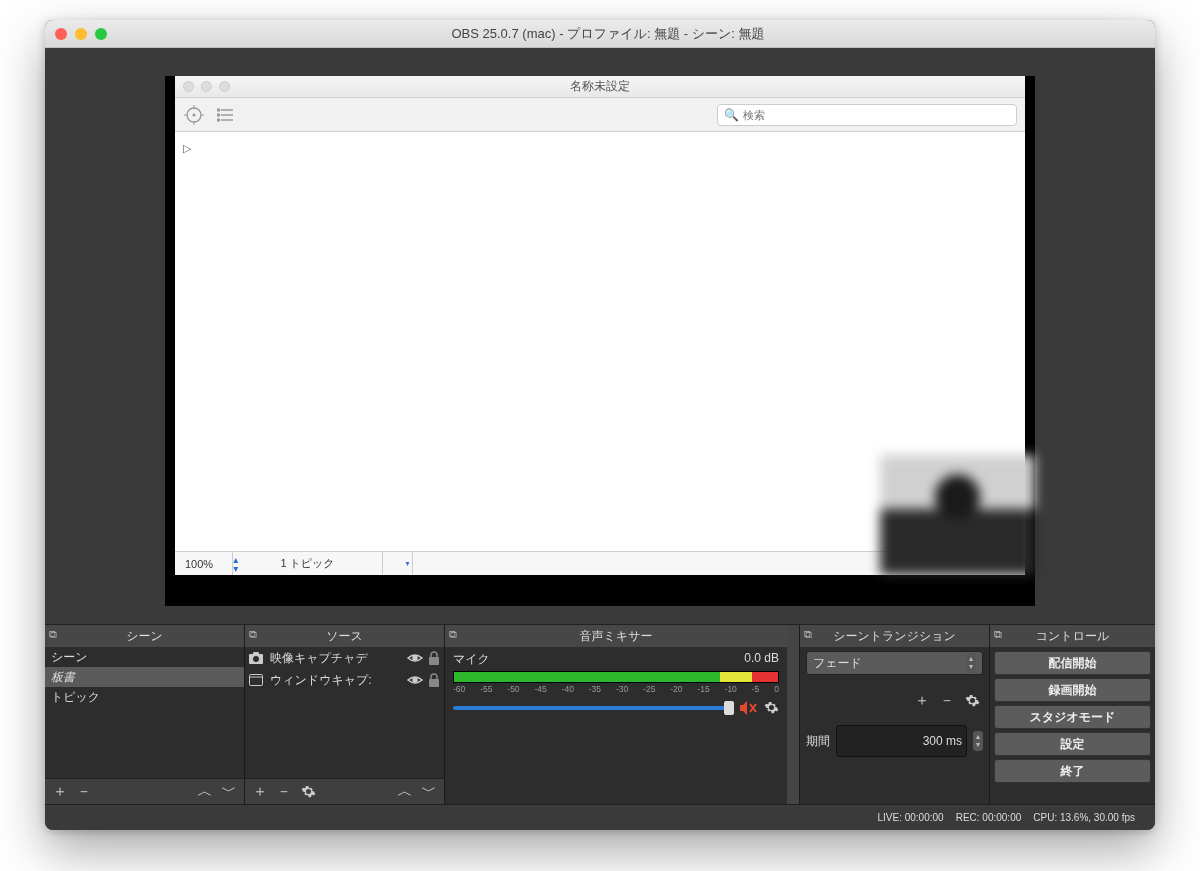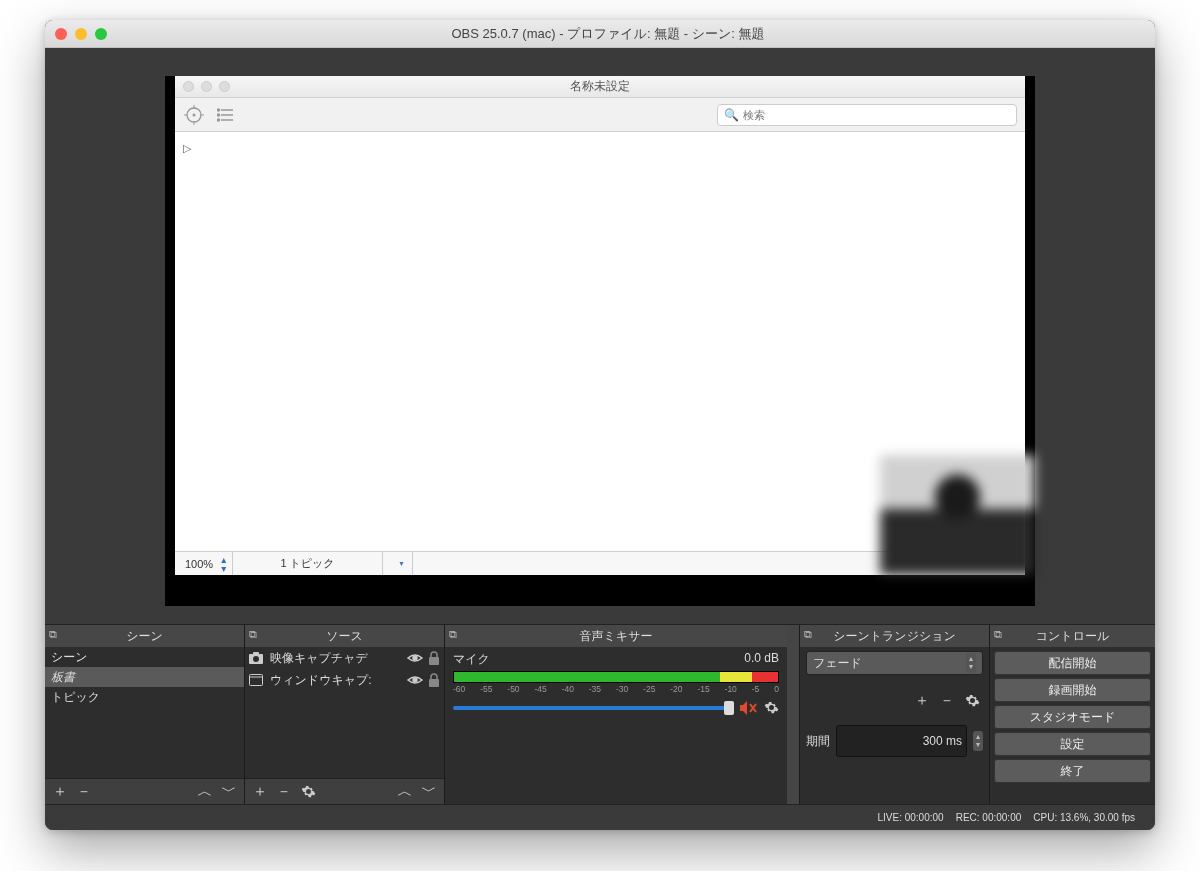--- a/index.html
+++ b/index.html
@@ -18,21 +18,21 @@
 .inner-traffic { display:flex; gap:7px; }
 .inner-dot { width:11px; height:11px; border-radius:50%; background:#ddd; border:1px solid #ccc; }
 .inner-title { position:absolute; left:0; right:0; text-align:center; font-size:12px; color:#555; }
 .inner-toolbar { height:34px; background:#f1f1f1; border-bottom:1px solid #d0d0d0; display:flex; align-items:center; padding:0 8px; gap:10px; }
 .tb-icon { width:22px;height:22px;display:flex;align-items:center;justify-content:center;color:#888;}
 .search-box { margin-left:auto; width:300px; height:22px; background:#fff; border:1px solid #ccc; border-radius:4px; display:flex; align-items:center; padding:0 6px; gap:4px; }
 .search-box input { border:none; outline:none; flex:1; font-size:11px; background:transparent; }
 .inner-body { flex:1; background:#fff; position:relative; padding:6px 8px;}
 .tri { font-size:11px; color:#555;}
 .inner-footer { height:24px; background:#f7f7f7; border-top:1px solid #d0d0d0; display:flex; align-items:center; font-size:11px; color:#333; }
-.footer-cell { border-right:1px solid #ccc; padding:0 10px; height:100%; display:flex; align-items:center; gap:8px; }
+.footer-cell { border-right:1px solid #ccc; padding:0 10px; height:100%; display:flex; align-items:center; gap:20px; }
 .sel-arrows{color:#2a6fd6;font-size:10px;line-height:9px;display:flex;flex-direction:column;}
 .book-icon{color:#3a74c4;}
 .pip-inner{position:absolute; right:0; bottom:31px; width:155px; height:120px; background:radial-gradient(circle at 50% 35%, #1a1a1a 0 22px, rgba(0,0,0,0) 23px), linear-gradient(#d0d0d0 0 45%, #2a2a2a 45% 100%); filter:blur(6px);}
 .panels { height:180px; background:#3a3a3a; display:flex; border-top:1px solid #222; }
 .panel { background:#2d2d2d; display:flex; flex-direction:column; border-right:1px solid #1b1b1b; min-width:0;}
 .panel-hdr { height:22px; background:#474747; display:flex; align-items:center; justify-content:center; font-size:12px; color:#ddd; position:relative; }
 .panel-pop { position:absolute; left:4px; top:3px; color:#bbb; font-size:11px; cursor:pointer;}
 .panel-body { flex:1; overflow:hidden; font-size:12px; color:#ddd; }
 .list-row { height:20px; display:flex; align-items:center; padding:0 6px; gap:6px; }
 .list-row.sel { background:#5a5a5a;font-style:italic; }
@@ -52,21 +52,21 @@
 .slider{flex:1;height:4px;background:#2a7bd6;border-radius:2px;position:relative;}
 .slider-thumb{position:absolute;right:0;top:-5px;width:10px;height:14px;background:#ddd;border-radius:2px;}
 .mute-ico{color:#e04a2e;font-size:14px;cursor:pointer;}
 .gear-ico{color:#ccc;font-size:13px;cursor:pointer;}
 .trans-body{padding:4px 6px;display:flex;flex-direction:column;gap:14px;font-size:12px;color:#ddd;}
 .trans-sel{height:24px;background:#5a5a5a;border:1px solid #222;display:flex;align-items:center;padding:0 6px;justify-content:space-between;border-radius:3px;}
 .trans-btns{display:flex;gap:3px;justify-content:flex-end;}
 .dur-row{display:flex;align-items:center;gap:6px;}
 .dur-inp{flex:1;height:32px;background:#222;border:1px solid #111;color:#ddd;display:flex;align-items:center;justify-content:flex-end;padding:0 4px;border-radius:3px;}
 .spin{display:flex;flex-direction:column;font-size:8px;color:#bbb;line-height:8px;background:#555;border-radius:3px;padding:2px 3px;}
-.ctrl-body{padding:4px 4px;display:flex;flex-direction:column;gap:3px;}
+.ctrl-body{padding:4px 4px;display:flex;flex-direction:column;gap:3px;font-weight:bold;}
 .ctrl-btn{height:24px;background:#5c5c5c;border:1px solid #333;color:#eee;font-size:12px;display:flex;align-items:center;justify-content:center;border-radius:3px;cursor:pointer;}
 .statusbar{height:26px;background:#3a3a3a;border-top:1px solid #222;display:flex;align-items:center;justify-content:flex-end;gap:12px;padding:0 20px;font-size:10px;color:#ddd;}
 svg{display:block;}
 .scroll-v{width:12px;background:#454545;}
 </style>
 </head>
 <body>
 
 <div class="win-shadow">
   <div class="titlebar">

